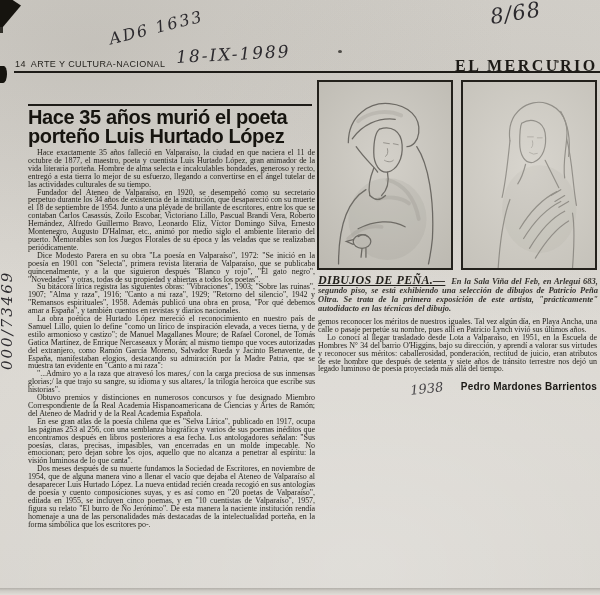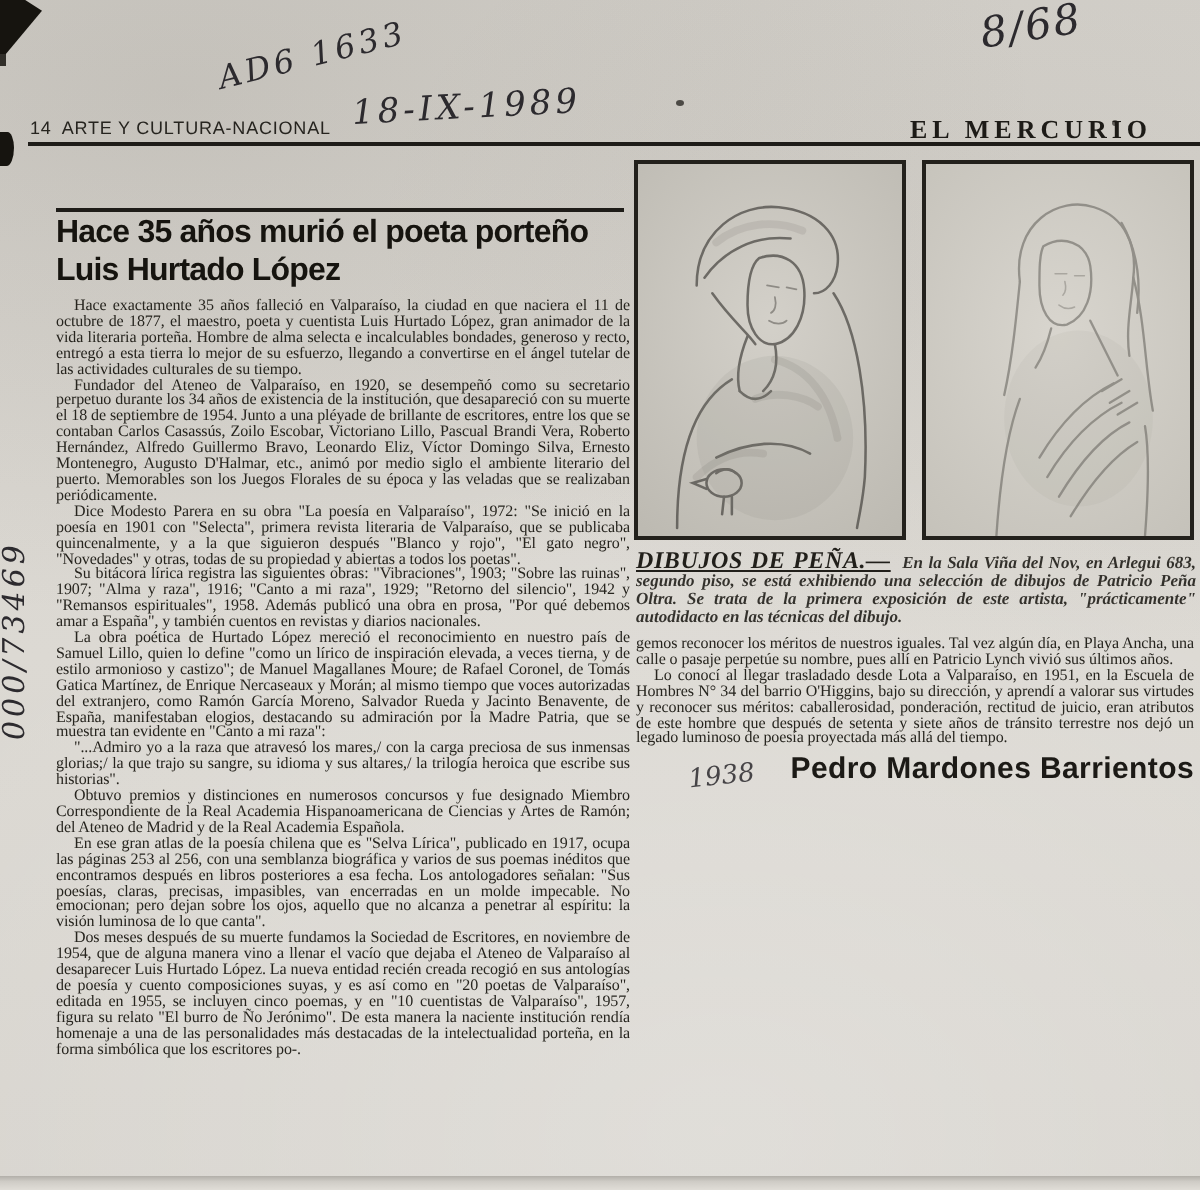--- a/index.html
+++ b/index.html
@@ -27,50 +27,50 @@
   .hw{position:absolute;font-family:"DejaVu Serif",serif;font-style:italic;color:#2c2a2e;white-space:nowrap;}
   .hw-code1{top:18px;left:108px;font-size:16px;transform:rotate(-14deg);letter-spacing:2px;}
   .hw-code2{top:1px;left:490px;font-size:21px;transform:rotate(-9deg);letter-spacing:1px;}
   .hw-date{top:44px;left:176px;font-size:17px;transform:rotate(-3deg);letter-spacing:2px;}
   .hw-margin{top:300px;left:-52px;font-size:15px;letter-spacing:2px;transform:rotate(-90deg);transform-origin:60px 10px;}
   .hw-year{font-size:13px;transform:rotate(-6deg) translateY(3px);display:inline-block;margin-right:14px;opacity:.85;}
   
   .header{position:absolute;top:59px;left:15px;font-family:"Liberation Sans",sans-serif;
     font-size:9px;letter-spacing:.4px;color:#26241f;}
   .header .pgnum{margin-right:5px;}
-  .paper-name{position:absolute;top:57px;left:455px;font-weight:bold;font-size:13px;
+  .paper-name{position:absolute;top:57px;left:455px;font-weight:bold;font-size:16px;
     letter-spacing:2.5px;color:#1d1b17;}
   .rule{position:absolute;background:#1e1c18;}
   .rule-top{top:71px;left:14px;width:586px;height:2px;}
   .rule-mast{top:104px;left:28px;width:284px;height:2px;}
   .masthead{position:absolute;top:73px;left:28px;margin:0;font-size:27px;font-weight:bold;
     letter-spacing:.5px;color:#141311;font-family:"Liberation Serif",serif;}
   .headline{position:absolute;top:108px;left:28px;width:295px;margin:0;
-    font-family:"Liberation Sans",sans-serif;font-weight:bold;font-size:16px;line-height:18.5px;
+    font-family:"Liberation Sans",sans-serif;font-weight:bold;font-size:20px;line-height:18.5px;
     letter-spacing:-0.4px;color:#16140f;}
   
   .col1{position:absolute;top:149px;left:28px;width:287px;height:440px;overflow:hidden;}
   .col2{position:absolute;top:318px;left:318px;width:279px;}
   .col1 p,.col2 p{margin:0;font-size:8px;line-height:7.9px;text-align:justify;
     text-indent:9px;color:#26241e;letter-spacing:-0.05px;}
   .col2 p.noindent{text-indent:0;}
   
   .figure-frame{position:absolute;top:80px;height:190px;border:2px solid #23211c;
     box-sizing:border-box;overflow:hidden;}
   .frame-left{left:317px;width:136px;
     background:radial-gradient(80% 70% at 50% 42%, #d3d0c9, #bdbab2);}
   .frame-right{left:461px;width:136px;
     background:radial-gradient(80% 70% at 50% 45%, #d8d5ce, #c5c2ba);}
   .figure-frame svg{display:block;width:100%;height:100%;}
   .caption{position:absolute;top:276px;left:318px;width:280px;margin:0;
     font-size:8.5px;line-height:9px;text-align:justify;color:#211f1a;}
   .cap-lead{font-weight:bold;font-style:italic;font-size:12px;letter-spacing:.3px;margin-right:3px;text-decoration:underline;}
   .cap-text{font-style:italic;font-weight:bold;opacity:.9;}
   .byline-row{margin-top:3px;text-align:right;}
-  .byline{font-family:"Liberation Sans",sans-serif;font-weight:bold;font-size:15px;
+  .byline{font-family:"Liberation Sans",sans-serif;font-weight:bold;font-size:10px;
     color:#1c1a16;letter-spacing:.2px;text-align:center;}
 </style>
 </head>
 <body>
 
 <div class="page">
 
   <div class="mark mark-corner"></div>
   <div class="mark mark-left1"></div>
   <div class="mark mark-left2"></div>
@@ -163,21 +163,21 @@
         <path d="M66,56 l6,0 M76,57 l5,0"></path>
         <path d="M71,60 c1,4 0,6 -1,7"></path>
         <path d="M68,72 q4,3 8,1"></path>
       </g>
       <ellipse cx="78" cy="130" rx="38" ry="45" fill="#8d897f" opacity="0.08"></ellipse>
     </svg>
   </div>
 
   <p class="caption">
     <span class="cap-lead">DIBUJOS DE PEÑA.—</span>
-    <span class="cap-text">En la Sala Viña del Nov, en Arlegui 683, segundo piso, se está exhibiendo una selección de dibujos de Patricio Peña Oltra. Se trata de la primera exposición de este artista, "prácticamente" autodidacto en las técnicas del dibujo.</span>
+    <span class="cap-text">En la Sala Viña del Feb, en Arlegui 683, segundo piso, se está exhibiendo una selección de dibujos de Patricio Peña Oltra. Se trata de la primera exposición de este artista, "prácticamente" autodidacto en las técnicas del dibujo.</span>
   </p>
 
   <div class="col2">
     <p class="noindent">gemos reconocer los méritos de nuestros iguales. Tal vez algún día, en Playa Ancha, una calle o pasaje perpetúe su nombre, pues allí en Patricio Lynch vivió sus últimos años.</p>
     <p>Lo conocí al llegar trasladado desde Lota a Valparaíso, en 1951, en la Escuela de Hombres N° 34 del barrio O'Higgins, bajo su dirección, y aprendí a valorar sus virtudes y reconocer sus méritos: caballerosidad, ponderación, rectitud de juicio, eran atributos de este hombre que después de setenta y siete años de tránsito terrestre nos dejó un legado luminoso de poesía proyectada más allá del tiempo.</p>
     <div class="byline-row">
       <span class="hw hw-year" style="position:static;">1938</span>
       <span class="byline">Pedro Mardones Barrientos</span>
     </div>
   </div>

